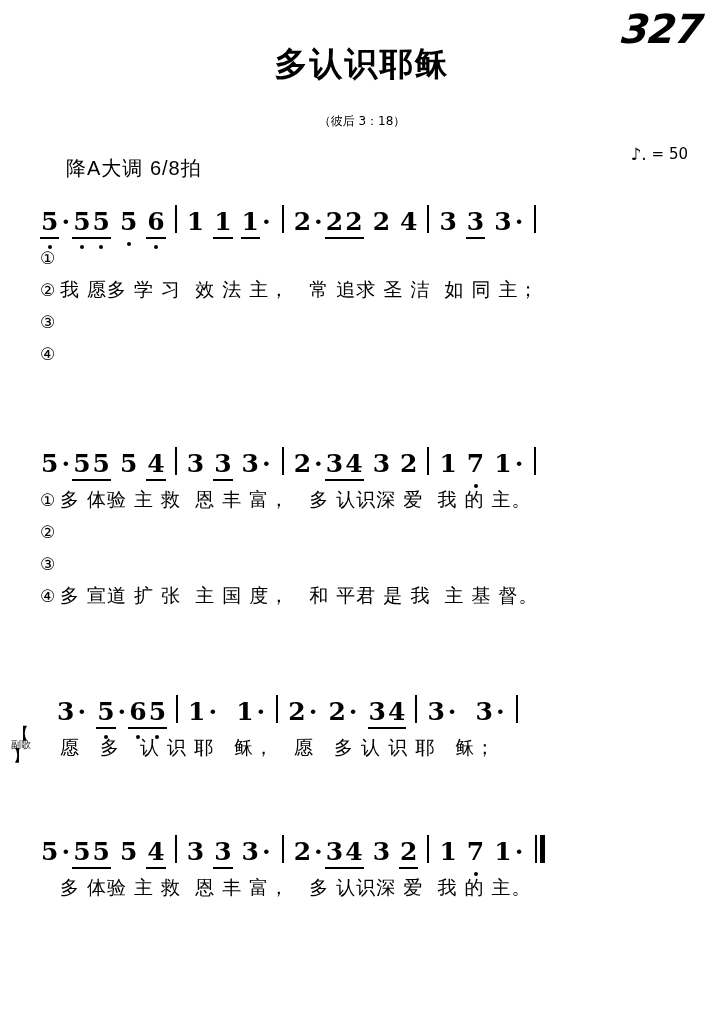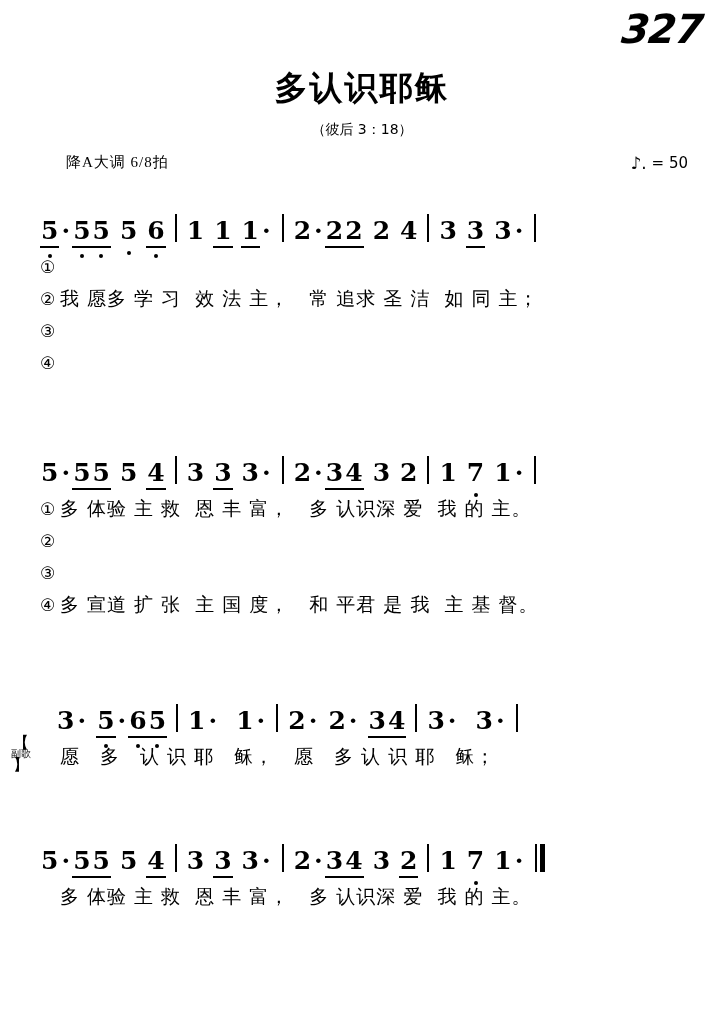--- a/index.html
+++ b/index.html
@@ -32,40 +32,40 @@
     font-weight: bold;
     letter-spacing: -1px;
     font-style: italic;
     transform: skewX(-6deg);
   }
   .title {
     text-align: center;
     font-size: 33px;
     font-weight: bold;
     letter-spacing: 2px;
-    padding-top: 66px;
+    padding-top: 42px;
     font-family: "DejaVu Sans", "Liberation Sans", sans-serif;
   }
   .subtitle {
     text-align: center;
-    font-size: 14px;
-    margin-top: 10px;
+    font-size: 12px;
+    margin-top: 26px;
     font-family: "DejaVu Sans", "Liberation Sans", sans-serif;
   }
   .meta-row {
     position: relative;
     height: 28px;
     margin-top: 14px;
   }
   .key-meter {
     position: absolute;
     left: 66px;
-    top: 0;
-    font-size: 15px;
-    font-family: Liberation Serif, serif;
+    top: 11px;
+    font-size: 20px;
+    font-family: Liberation Sans, sans-serif;
     letter-spacing: 1px;
   }
   .tempo {
     position: absolute;
     right: 36px;
     top: 0;
     font-size: 15px;
     font-family: "DejaVu Sans", "Liberation Sans", sans-serif;
   }
   .tempo .noteglyph {

